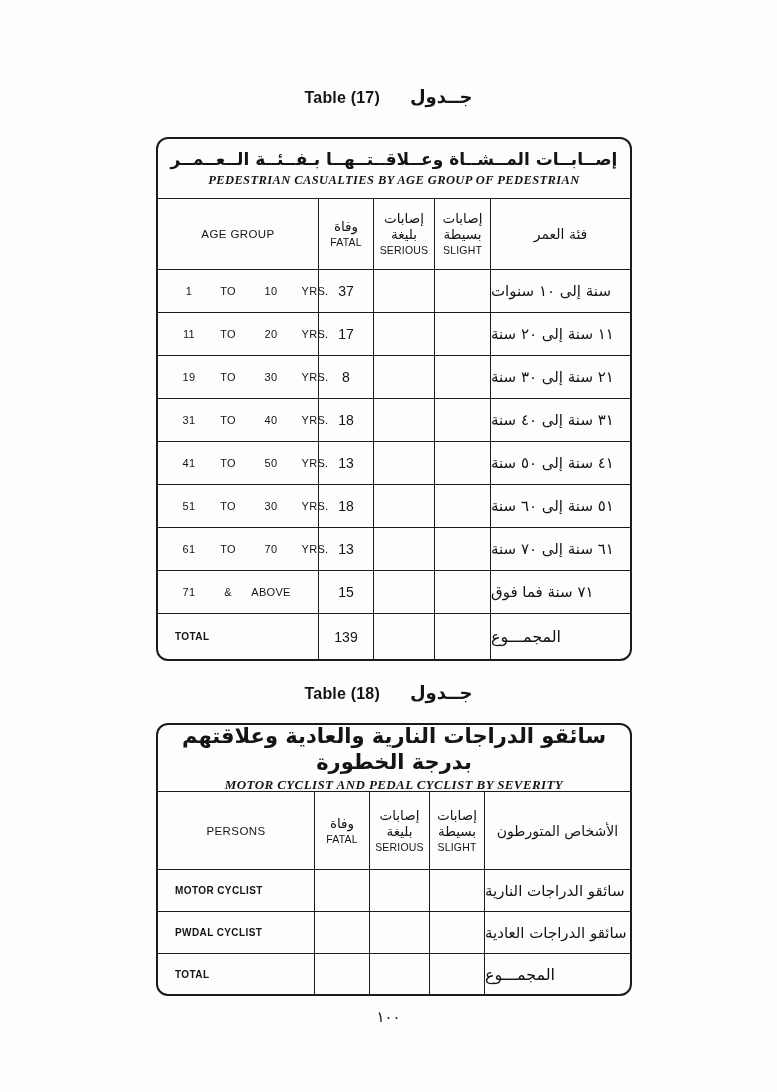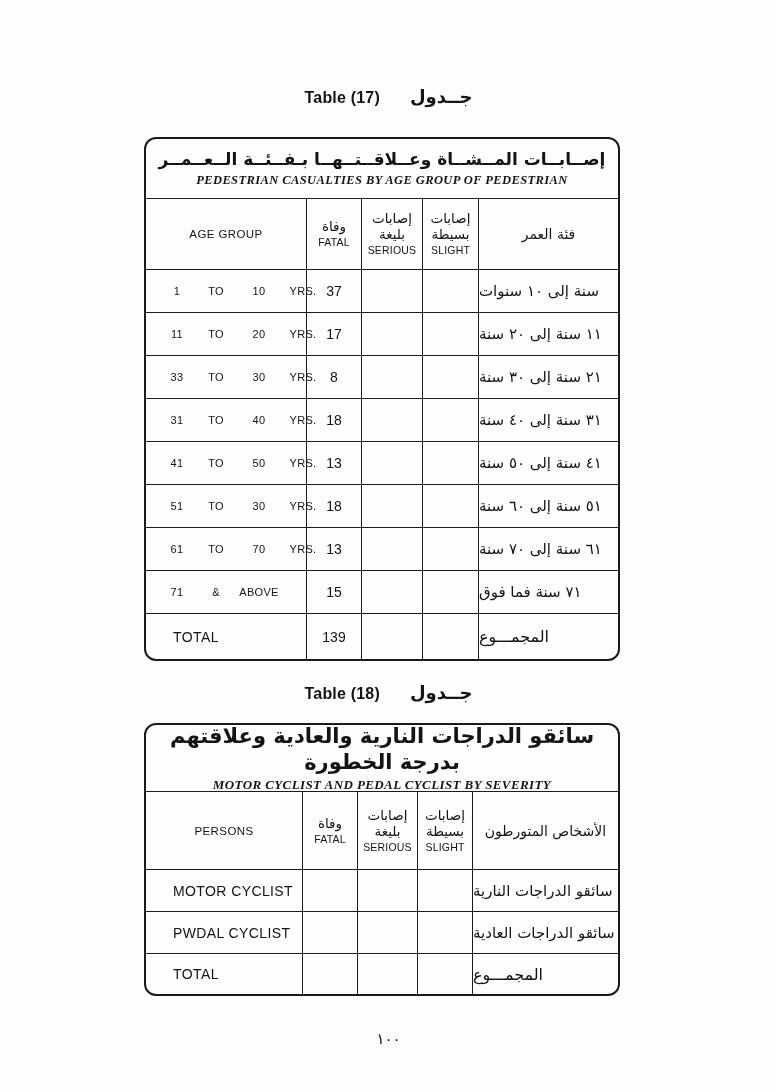--- a/index.html
+++ b/index.html
@@ -16,21 +16,21 @@
   
   .caption {
     position: absolute; left: 0; width: 777px;
     display: flex; justify-content: center; align-items: baseline; gap: 30px;
   }
   .cap-en { font-weight: bold; font-size: 16px; letter-spacing: .2px; }
   .cap-ar { font-weight: bold; font-size: 18px; }
 
   
   .tbl {
-    position: absolute; left: 144px; width: 476px;
+    position: absolute; left: 156px; width: 476px;
     border: 2px solid #1b1b1b; border-radius: 12px;
     overflow: hidden; background: #fdfdfd;
     box-sizing: border-box;
   }
   .t17 { top: 137px; }
   .t18 { top: 723px; }
 
   .band { text-align: center; display: flex; flex-direction: column; justify-content: center; }
   .t17 .band { height: 59px; }
   .t18 .band { height: 66px; }
@@ -60,25 +60,25 @@
   .h-en { font-size: 10.5px; letter-spacing: .2px; margin-top: 1px; }
   .h-age { font-size: 11.5px; letter-spacing: .4px; }
   .h-arwide { font-size: 14px; }
 
   .c-tokens { justify-content: flex-start; padding-left: 14px; }
   .tkgrid { display: inline-grid; grid-template-columns: 34px 44px 42px 46px; }
   .tk { text-align: center; font-size: 11px; letter-spacing: .3px; white-space: nowrap; }
 
   .c-num { font-size: 14px; }
   .c-ar { justify-content: flex-end; padding-right: 9px; font-size: 15px; white-space: nowrap; }
-  .c-label { justify-content: flex-start; padding-left: 27px; font-size: 14px; letter-spacing: .4px; }
+  .c-label { justify-content: flex-start; padding-left: 17px; font-size: 10px; letter-spacing: .4px; font-weight: bold; }
   .total-ar { font-size: 16px; }
 
   .pagenum {
-    position: absolute; top: 1030px; left: 0; width: 777px;
+    position: absolute; top: 1008px; left: 0; width: 777px;
     text-align: center; font-size: 15px; letter-spacing: 2px;
   }
 </style>
 </head>
 <body>
 
 <div class="caption" style="top:86px">
   <span class="cap-en">Table (17)</span>
   <span class="cap-ar ar">جــدول</span>
 </div>
@@ -134,21 +134,21 @@
       </div>
     <div class="cell c-num">17</div>
     <div class="cell c-num"></div>
     <div class="cell c-num"></div>
     <div class="cell c-ar ar">١١ سنة إلى ٢٠ سنة</div>
   </div>
 
   <div class="grid g17 row">
     <div class="cell c-tokens">
         <span class="tkgrid">
-          <span class="tk">33</span>
+          <span class="tk">19</span>
           <span class="tk">TO</span>
           <span class="tk">30</span>
           <span class="tk">YRS.</span>
         </span>
       </div>
     <div class="cell c-num">8</div>
     <div class="cell c-num"></div>
     <div class="cell c-num"></div>
     <div class="cell c-ar ar">٢١ سنة إلى ٣٠ سنة</div>
   </div>

